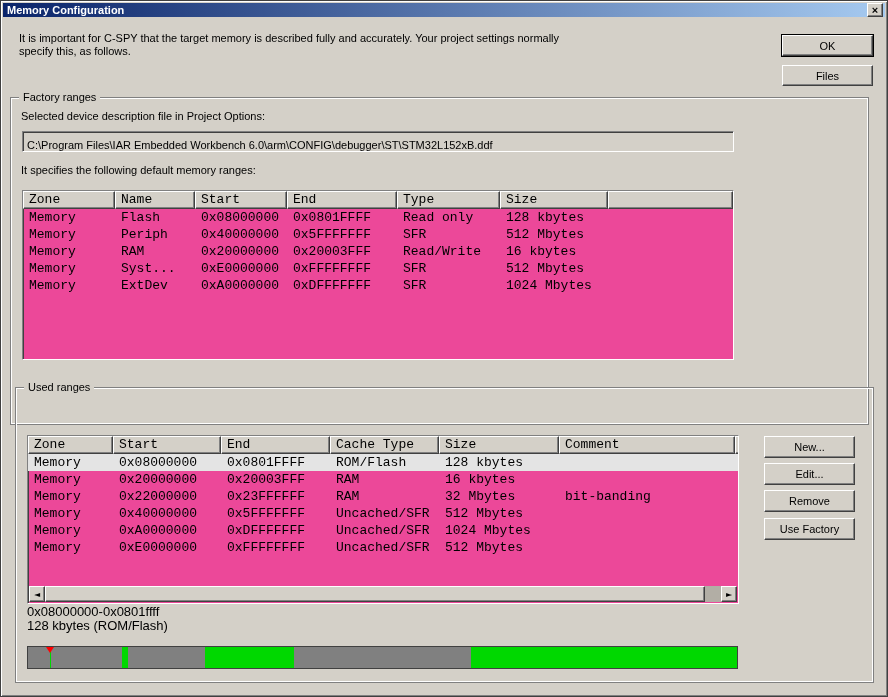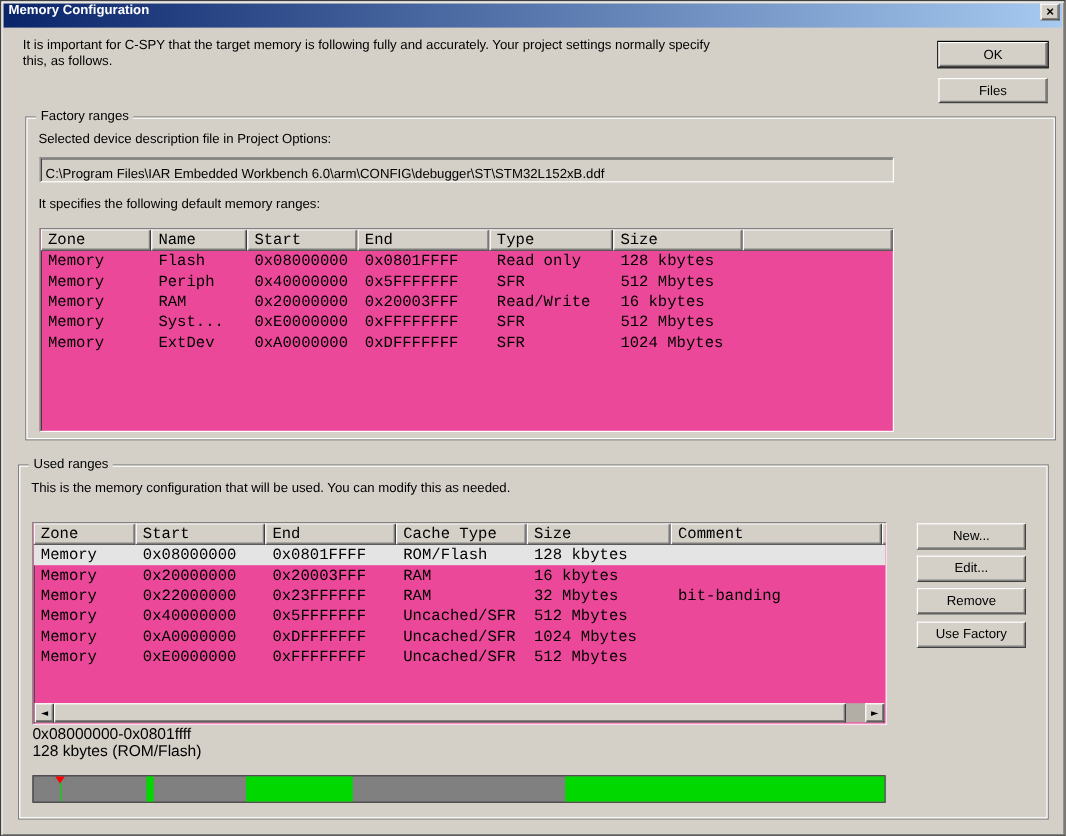--- a/index.html
+++ b/index.html
@@ -12,23 +12,23 @@
   .window {
     position: relative;
     width: 888px;
     height: 697px;
     background: #d4d0c8;
     border: 1px solid #404040;
     box-shadow: inset 1px 1px 0 #ffffff, inset -1px -1px 0 #808080;
     overflow: hidden;
   }
   .titlebar {
-    position: absolute; top: 2px; left: 2px; right: 2px; height: 20px;
+    position: absolute; top: 2px; left: 2px; right: 2px; height: 14px;
     background: linear-gradient(90deg, #0a246a, #a6caf0);
-    display: flex; justify-content: space-between;
+    display: flex; align-items: center; justify-content: space-between;
     padding: 0 2px 0 4px;
   }
   .title { color: #fff; font-weight: bold; font-size: 11px; }
   .close {
     width: 16px; height: 14px;
     background: #d4d0c8;
     border: 1px solid; border-color: #fff #404040 #404040 #fff;
     box-shadow: inset -1px -1px 0 #808080;
     font-size: 11px; font-weight: bold; line-height: 11px;
     display: flex; align-items: center; justify-content: center;
@@ -60,21 +60,21 @@
     border: 1px solid #808080;
   }
   .group::after {
     content: ""; position: absolute; inset: 0;
     border: 1px solid #fff; pointer-events: none;
   }
   .legend {
     position: absolute; top: -7px; left: 8px;
     background: #d4d0c8; padding: 0 4px; font-size: 11px; z-index: 2;
   }
-  .factory-group { left: 20px; top: 96px;  width: 859px; height: 270px; }
+  .factory-group { left: 9px; top: 96px;  width: 859px; height: 328px; }
   .used-group    { left: 14px; top: 386px; width: 859px; height: 296px; }
 
   .label { position: absolute; left: 10px; }
   .file-label  { top: 12px; }
   .table-label { top: 66px; }
   .used-desc   { top: 13px; }
 
   .sunken {
     border-top: 1px solid #808080; border-left: 1px solid #808080;
     border-bottom: 1px solid #fff;  border-right: 1px solid #fff;
@@ -156,21 +156,21 @@
 
 <div class="window">
 
   <div class="titlebar">
     <span class="title">Memory Configuration</span>
     <button class="close">
         <span>×</span>
       </button>
   </div>
 
-  <div class="intro">It is important for C-SPY that the target memory is following fully and accurately. Your project settings normally specify this, as follows.</div>
+  <div class="intro">It is important for C-SPY that the target memory is described fully and accurately. Your project settings normally specify this, as follows.</div>
 
   <button class="btn default ok">OK</button>
   <button class="btn cancel">Files</button>
 
   <div class="group factory-group">
     <span class="legend">Factory ranges</span>
     <div class="label file-label">Selected device description file in Project Options:</div>
     <div class="pathbox sunken">
       <span>C:\Program Files\IAR Embedded Workbench 6.0\arm\CONFIG\debugger\ST\STM32L152xB.ddf</span>
     </div>
@@ -225,21 +225,20 @@
             <div class="cell">0xDFFFFFFF</div>
             <div class="cell">SFR</div>
             <div class="cell">1024 Mbytes</div>
           </div>
         </div>
     </div>
   </div>
 
   <div class="group used-group">
     <span class="legend">Used ranges</span>
-    <div class="label used-desc">This is the memory configuration that will be used. You can modify this as needed.</div>
 
     <div class="tablebox sunken used-tablebox">
       <div class="thead used-cols">
           <div class="hcell">Zone</div>
           <div class="hcell">Start</div>
           <div class="hcell">End</div>
           <div class="hcell">Cache Type</div>
           <div class="hcell">Size</div>
           <div class="hcell">Comment</div>
           <div class="hcell"></div>

